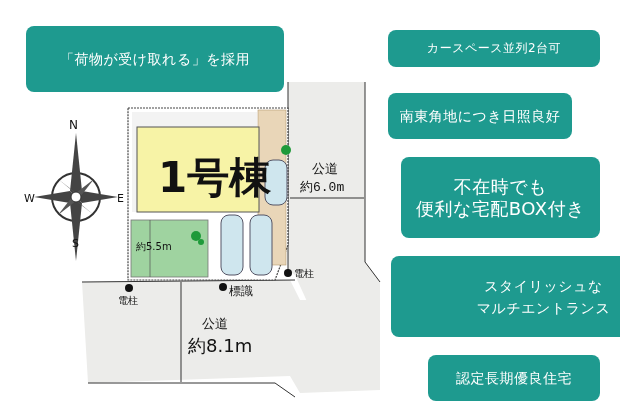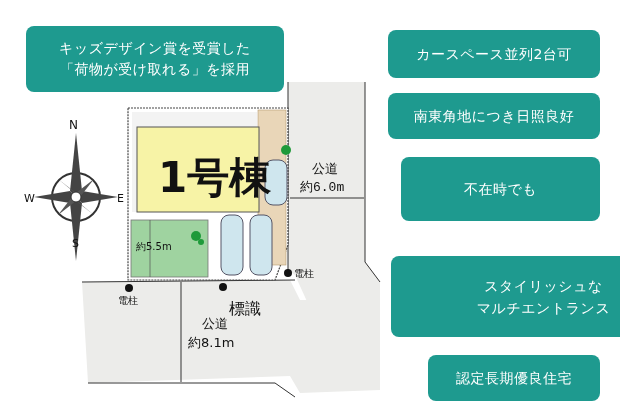--- a/index.html
+++ b/index.html
@@ -64,40 +64,40 @@
 <div class="lbl" style="left:69px;top:118px;font-size:12px;">N</div>
 <div class="lbl" style="left:72px;top:237px;font-size:11px;">S</div>
 <div class="lbl" style="left:24px;top:192px;font-size:11px;">W</div>
 <div class="lbl" style="left:117px;top:192px;font-size:11px;">E</div>
 
 <div class="lbl" style="left:158px;top:150px;font-size:42px;font-weight:bold;">1号棟</div>
 <div class="lbl" style="left:136px;top:240px;font-size:10px;">約5.5m</div>
 <div class="lbl" style="left:312px;top:160px;font-size:13px;">公道</div>
 <div class="lbl" style="left:300px;top:178px;font-size:13px;font-family:Liberation Mono, monospace;">約6.0m</div>
 <div class="lbl" style="left:202px;top:315px;font-size:13px;">公道</div>
-<div class="lbl" style="left:188px;top:334px;font-size:13px;">約8.1m</div>
+<div class="lbl" style="left:188px;top:334px;font-size:18px;">約8.1m</div>
 <div class="lbl" style="left:118px;top:294px;font-size:10px;">電柱</div>
-<div class="lbl" style="left:229px;top:299px;font-size:16px;">標識</div>
+<div class="lbl" style="left:229px;top:283px;font-size:12px;">標識</div>
 <div class="lbl" style="left:294px;top:267px;font-size:10px;">電柱</div>
 
 <div class="badge" style="left:26px;top:26px;width:258px;height:66px;font-size:14px;line-height:21px;">
   <div>
-      <span>キッズデザイン賞を受賞した</span>
       <span>「荷物が受け取れる」を採用</span>
     </div>
 </div>
-<div class="badge" style="left:388px;top:30px;width:212px;height:48px;font-size:14px;">
+<div class="badge" style="left:388px;top:30px;width:212px;height:37px;font-size:12px;">
   <span>カースペース並列2台可</span>
 </div>
-<div class="badge" style="left:388px;top:93px;width:212px;height:46px;font-size:14px;">
+<div class="badge" style="left:388px;top:93px;width:184px;height:46px;font-size:14px;">
   <span>南東角地につき日照良好</span>
 </div>
-<div class="badge" style="left:401px;top:157px;width:199px;height:64px;font-size:14px;line-height:22px;">
+<div class="badge" style="left:401px;top:157px;width:199px;height:81px;font-size:18px;line-height:22px;">
   <div>
       <span>不在時でも</span>
+      <span>便利な宅配BOX付き</span>
     </div>
 </div>
 <div class="badge" style="left:391px;top:256px;width:209px;height:81px;font-size:14px;line-height:22px;padding-left:48px;">
   <div>
       <span>スタイリッシュな</span>
       <span>マルチエントランス</span>
     </div>
 </div>
 <div class="badge" style="left:428px;top:355px;width:172px;height:46px;font-size:14px;">
   <span>認定長期優良住宅</span>

